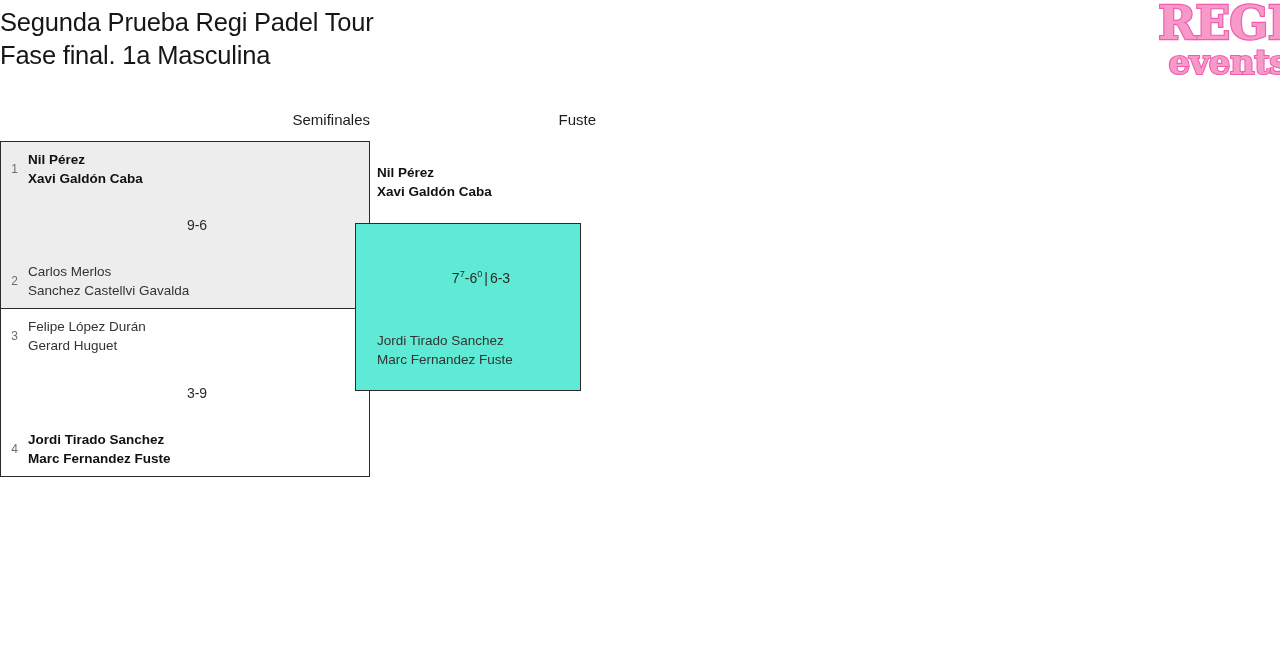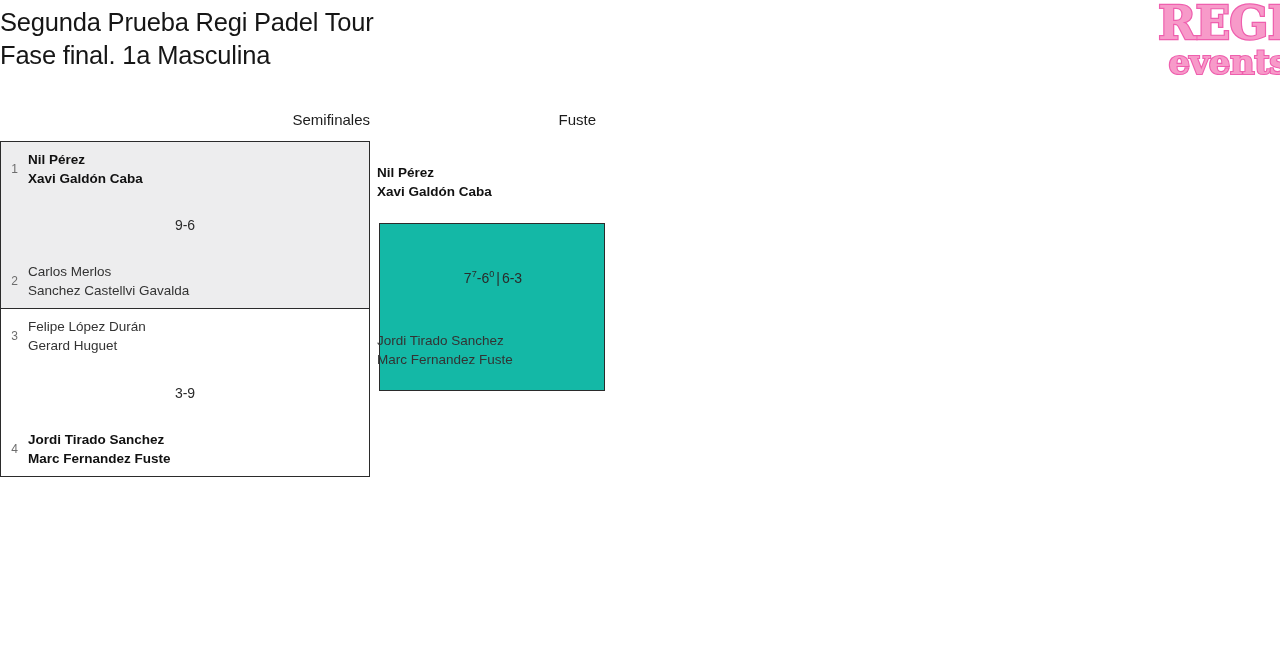--- a/index.html
+++ b/index.html
@@ -94,22 +94,22 @@
   #match-semi-1 {
     left: 0px; top: 141px; width: 370px; height: 168px;
     background: #ededee;
   }
   #match-semi-2 {
     left: 0px; top: 309px; width: 370px; height: 168px;
     background: #ffffff;
     border-top: none;
   }
   #match-final {
-    left: 379px; top: 223px; width: 226px; height: 168px;
-    background: #14b8a6;
+    left: 355px; top: 223px; width: 226px; height: 168px;
+    background: #5eead4;
   }
 
   
   .team {
     position: absolute;
     left: 0;
     width: 100%;
     display: flex;
     align-items: center;
   }
@@ -139,20 +139,21 @@
   .score {
     position: absolute;
     left: 0;
     width: 100%;
     top: 50%;
     transform: translateY(-50%);
     text-align: center;
     font-size: 14px;
     line-height: 18px;
     color: #2a2a2a;
+    padding-left: 12px;
   }
   .score sup {
     font-size: 0.65em;
     vertical-align: super;
     line-height: 0;
   }
   .score .sep { padding: 0 2px; }
 
   
   #final-winner {

